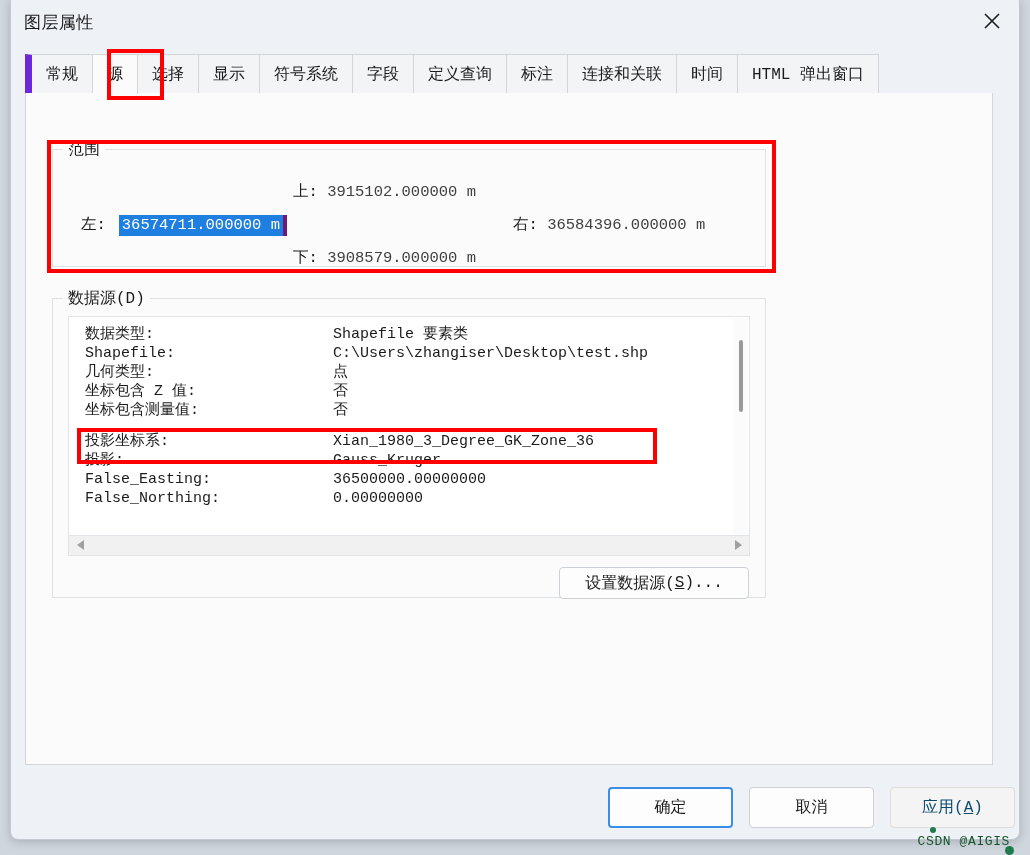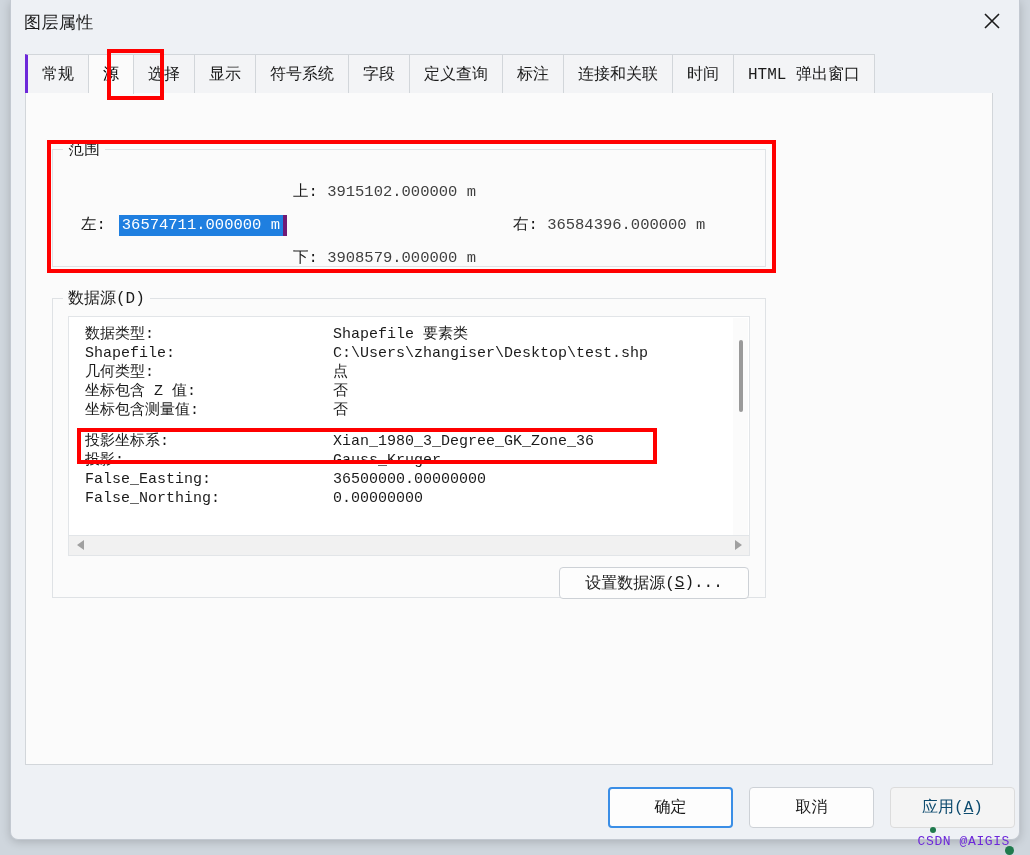--- a/index.html
+++ b/index.html
@@ -92,21 +92,21 @@
     font-size: 16px;
     color: #1b1b1b;
     background: #f3f4f6;
     border: 1px solid #d2d6da;
     border-bottom: none;
     border-left: none;
     box-sizing: border-box;
     cursor: pointer;
     white-space: nowrap;
   }
-  .tab:first-child { border-left: 3px solid #6d28d9; align-items: center; }
+  .tab:first-child { border-left: 7px solid #6d28d9; align-items: center; }
   .tab.active {
     background: #fbfbfb;
     height: 40px;
     color: #000;
     z-index: 3;
   }
 
   
   #content {
     position: absolute;
@@ -320,21 +320,21 @@
   #red-tab      { left: 96px;  top: 49px;  width: 57px;  height: 51px; }
   #red-extent   { left: 36px;  top: 140px; width: 729px; height: 133px; }
   #red-crs      { left: 66px;  top: 428px; width: 580px; height: 36px; }
 
   
   #watermark {
     position: absolute;
     right: 20px;
     bottom: 6px;
     font-size: 13px;
-    color: #6d28d9;
+    color: #14532d;
     letter-spacing: .6px;
     z-index: 30;
     white-space: nowrap;
   }
   #wm-dot1 {
     position: absolute;
     right: 16px;
     bottom: 0px;
     width: 9px; height: 9px;
     border-radius: 50%;

